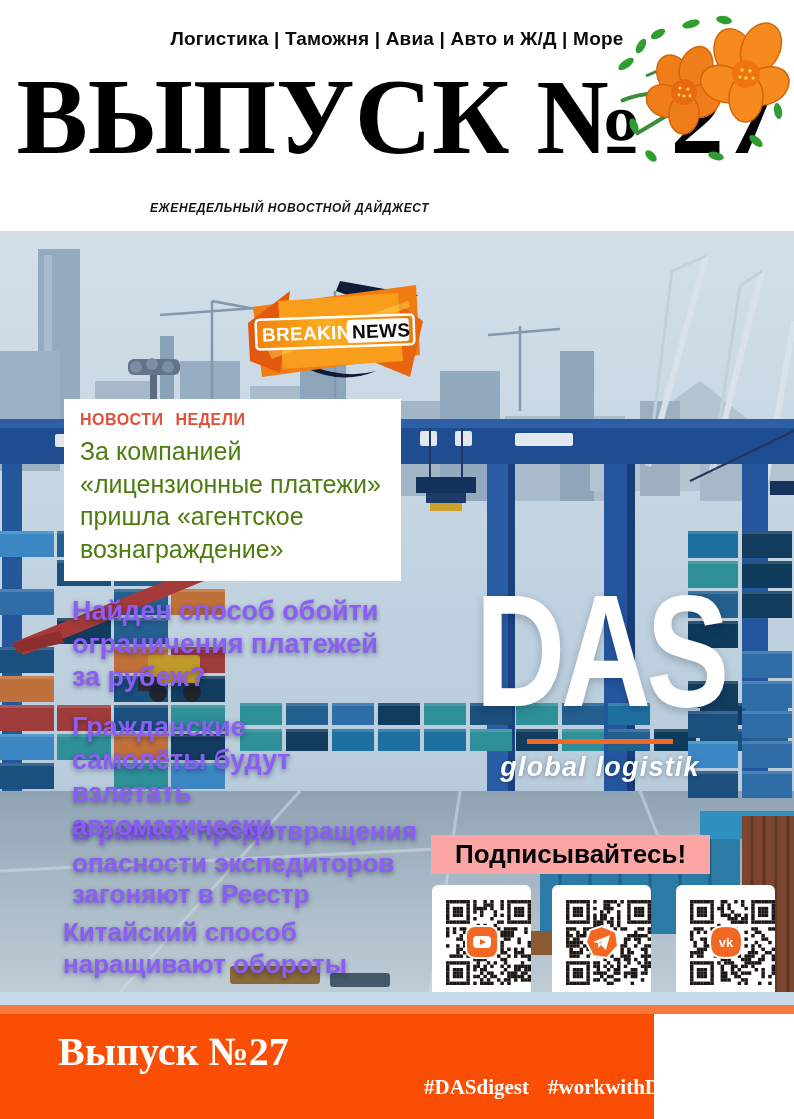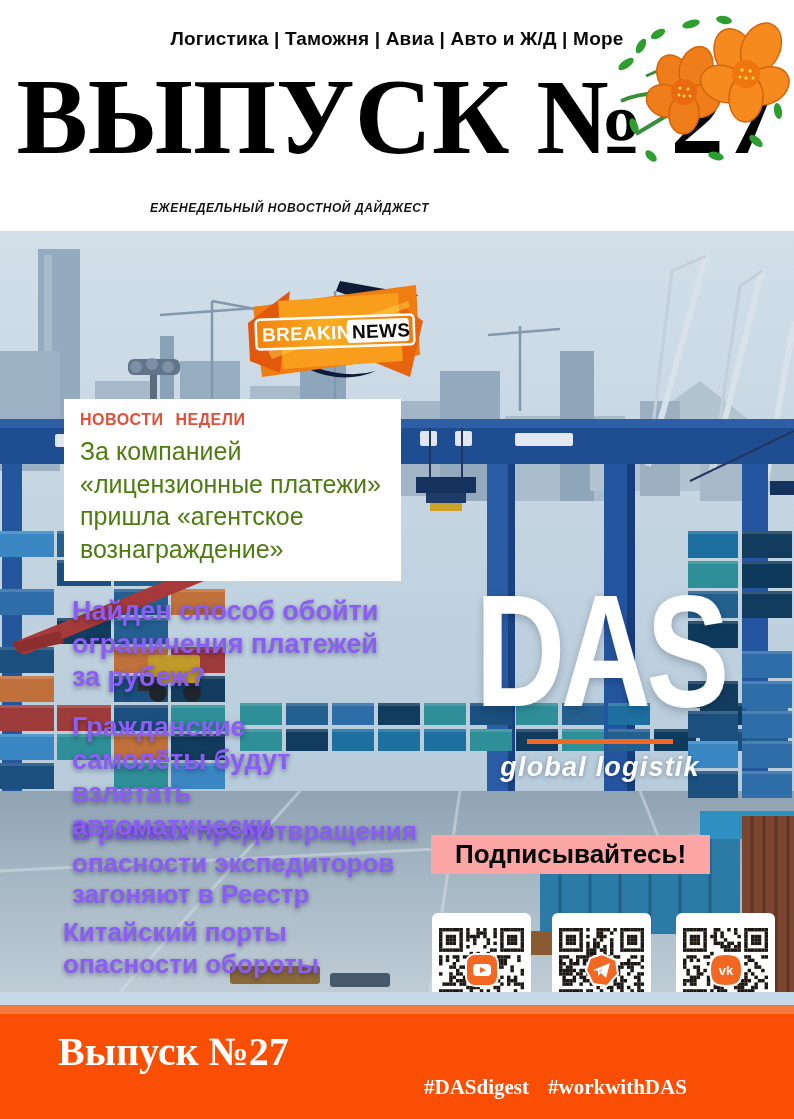--- a/index.html
+++ b/index.html
@@ -40,29 +40,29 @@
             text-shadow:0 3px 10px rgba(8,20,45,.25);}
   .logo-rule{width:146px;height:5px;background:#f26722;margin:8px auto 8px auto;}
   .logo-tag{font-size:27px;font-weight:600;color:#fff;letter-spacing:1.2px;
             text-shadow:0 1px 4px rgba(8,20,45,.35);font-style:italic;}
 
   .subscribe{position:absolute;top:604px;left:431px;width:279px;height:39px;background:#fca5a5;
              display:flex;align-items:center;justify-content:center;z-index:4;}
   .subscribe span{font-size:26px;font-weight:700;color:#000;}
 
   .qr{position:absolute;top:654px;width:99px;height:114px;background:#fff;border-radius:6px;
-      z-index:4;display:flex;align-items:center;justify-content:center;margin-top:28px;}
+      z-index:4;display:flex;align-items:center;justify-content:flex-end;}
   .qr-1{left:432px;} .qr-2{left:552px;} .qr-3{left:676px;}
   .qr svg.code{width:85px;height:85px;}
   .qr .social{position:absolute;top:50%;left:50%;width:34px;height:34px;margin:-17px 0 0 -17px;}
 
   
   .band-blue{position:absolute;top:992px;left:0;width:794px;height:13px;background:#c6d9e8;}
   .band-orange{position:absolute;top:1005px;left:0;width:794px;height:9px;background:#f5793f;}
-  .footer{position:absolute;top:1014px;left:0;width:794px;height:105px;background:#fa4e05;
+  .footer{position:absolute;top:1014px;left:0;width:654px;height:105px;background:#fa4e05;
           font-family:"Liberation Serif","DejaVu Serif",serif;color:#fff;}
   .f-issue{position:absolute;top:14px;left:58px;font-size:40px;font-weight:700;}
   .f-meta{position:absolute;top:61px;left:58px;font-size:21px;font-weight:700;}
   .f-tag1{position:absolute;top:61px;left:424px;font-size:21px;font-weight:700;}
   .f-tag2{position:absolute;top:61px;left:548px;font-size:21px;font-weight:700;}
 </style>
 </head>
 <body>
 
 <div class="page">
@@ -423,21 +423,21 @@
     </svg>
 
     <div class="newsbox">
       <div class="kicker">НОВОСТИ НЕДЕЛИ</div>
       <div class="newshead">За компанией «лицензионные платежи» пришла «агентское вознаграждение»</div>
     </div>
 
     <div class="headline hl-0">Найден способ обойти ограничения платежей за рубеж?</div>
     <div class="headline hl-2">В рамках предотвращения опасности экспедиторов загоняют в Реестр</div>
     <div class="headline hl-1">Гражданские самолёты будут взлетать автоматически</div>
-    <div class="headline hl-3">Китайский порты опасности обороты</div>
+    <div class="headline hl-3">Китайский способ наращивают обороты</div>
 
     <div class="logo">
       <div class="logo-das">DAS</div>
       <div class="logo-rule"></div>
       <div class="logo-tag">global logistik</div>
     </div>
 
     <div class="subscribe">
       <span>Подписывайтесь!</span>
     </div>

